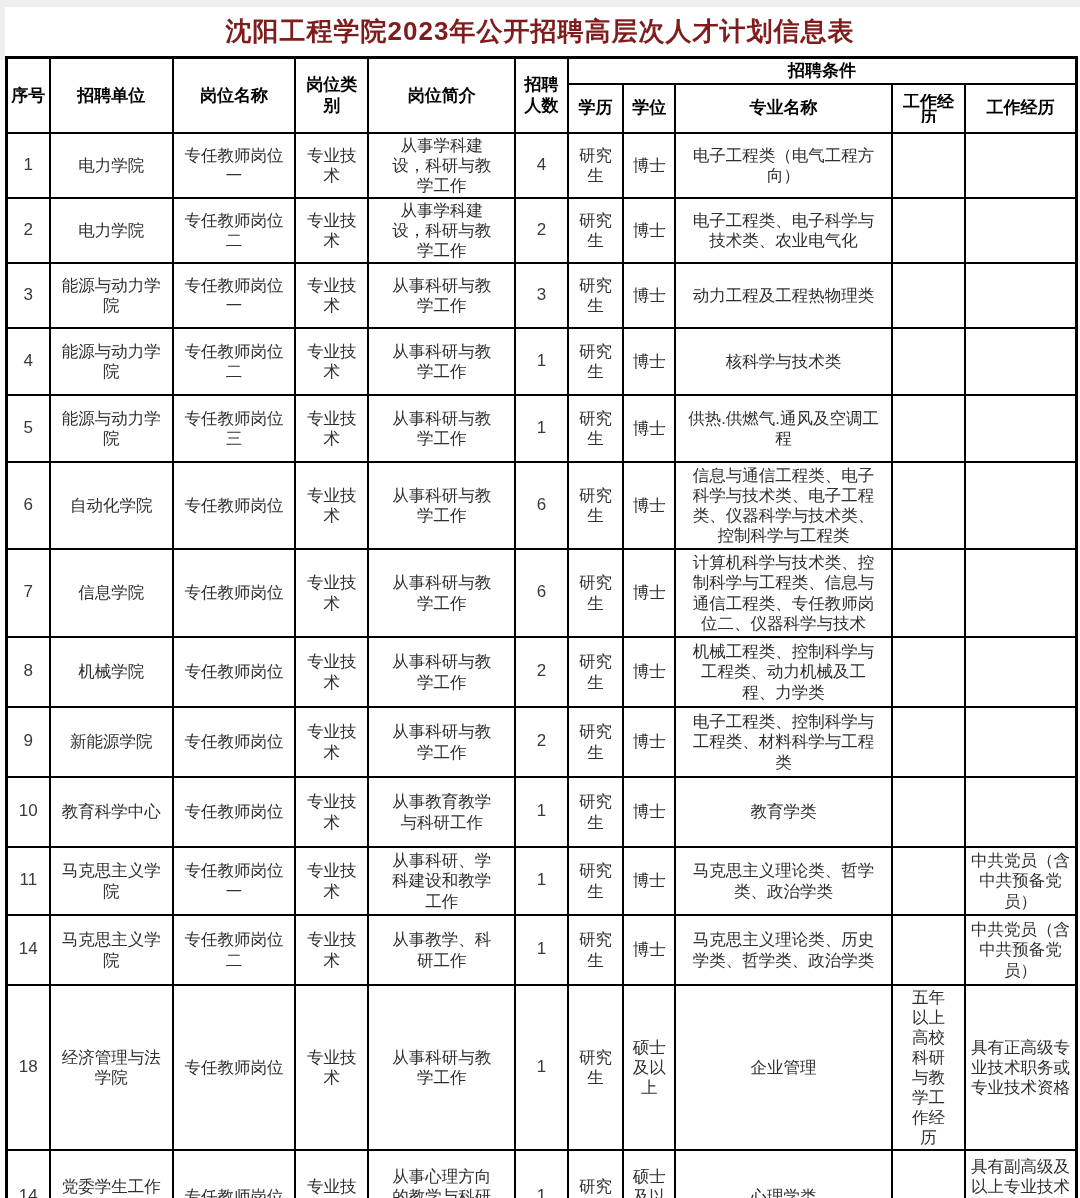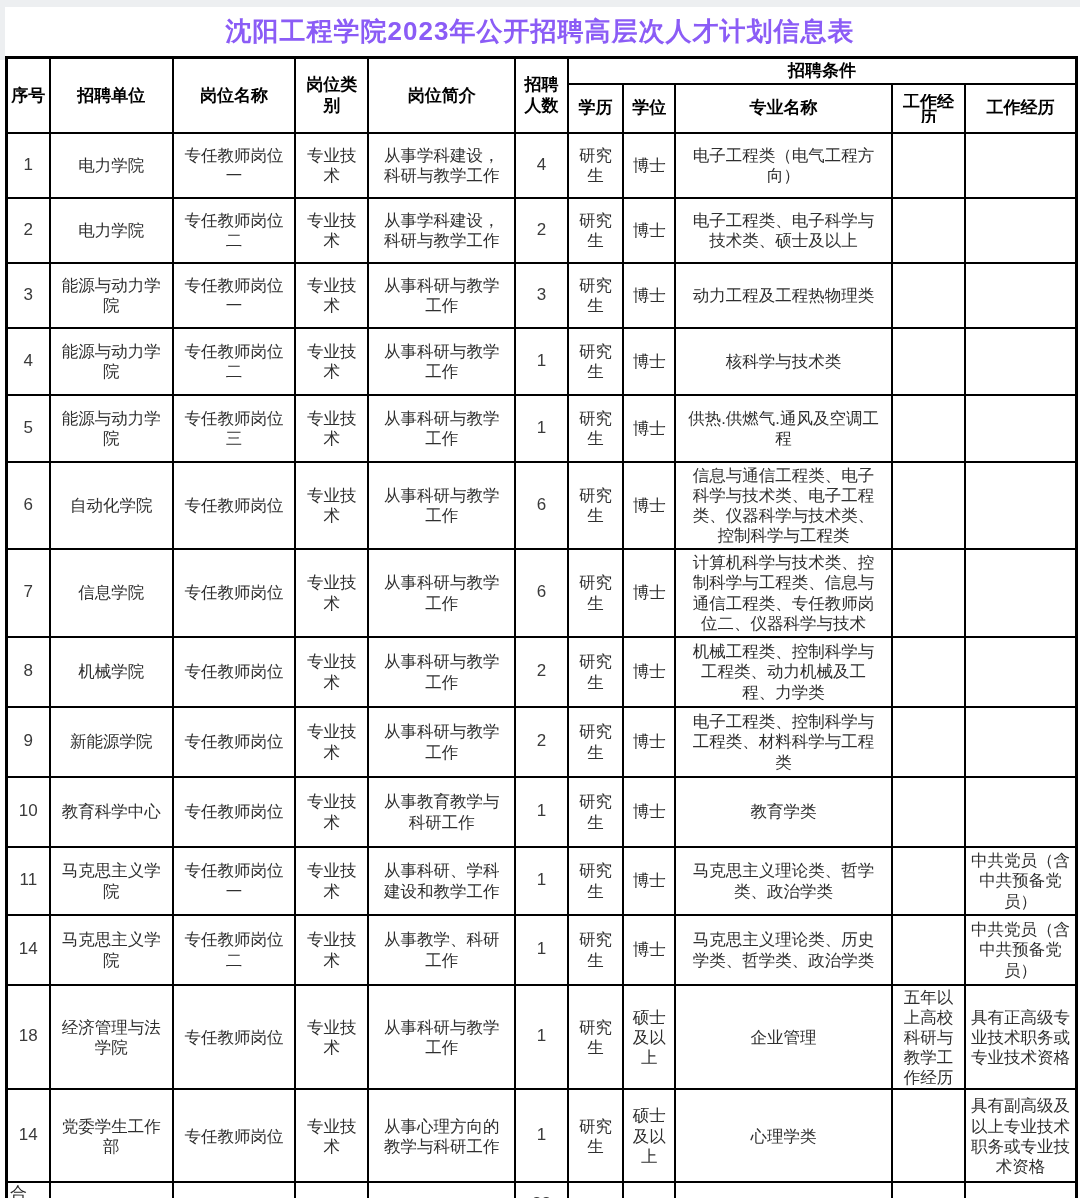--- a/index.html
+++ b/index.html
@@ -12,21 +12,21 @@
   }
   .edge-top{position:absolute;top:0;left:0;width:1080px;height:7px;background:#edeff1;}
   .edge-left{position:absolute;top:0;left:0;width:5px;height:60px;background:#edeff1;}
 
   h1.doc-title{
     margin:0;
     padding:18px 0 12px 0;
     text-align:center;
     font-size:26px;
     font-weight:700;
-    color:#8b5cf6;
+    color:#7f1d1d;
     letter-spacing:1px;
     line-height:1;
   }
 
   table.recruit{
     margin-left:5px;
     width:1073px;
     table-layout:fixed;
     border-collapse:collapse;
     border:3px solid #000;
@@ -56,23 +56,23 @@
   .clip{
     height:29px;
     width:56px;
     margin:8px auto;
     overflow:hidden;
     line-height:16px;
     font-weight:700;
     word-break:break-all;
   }
 
-  td.col-desc{padding:1px 13px;}
+  td.col-desc{padding:1px 21px;}
   td.col-major{padding:1px 10px;text-align:center;}
-  td.col-experience{padding:1px 4px;}
+  td.col-experience{padding:1px 12px;}
   td.col-other{padding:1px 4px;margin-top:16px;}
   td.col-count{font-size:17px;color:#3a3a3a;}
   td.col-no{font-size:17px;color:#3a3a3a;}
 
   tbody tr:nth-child(1){height:65px;}
   tbody tr:nth-child(2){height:65px;}
   tbody tr:nth-child(3){height:65px;}
   tbody tr:nth-child(4){height:67px;}
   tbody tr:nth-child(5){height:67px;}
   tbody tr:nth-child(6){height:87px;}
@@ -150,21 +150,21 @@
       </tr>
       <tr>
         <td class="col-no">2</td>
         <td class="col-unit">电力学院</td>
         <td class="col-post">专任教师岗位二</td>
         <td class="col-category">专业技术</td>
         <td class="col-desc">从事学科建设，科研与教学工作</td>
         <td class="col-count">2</td>
         <td class="col-edu">研究生</td>
         <td class="col-degree">博士</td>
-        <td class="col-major">电子工程类、电子科学与技术类、硕士及以上</td>
+        <td class="col-major">电子工程类、电子科学与技术类、农业电气化</td>
         <td class="col-experience"></td>
         <td class="col-other"></td>
       </tr>
       <tr>
         <td class="col-no">3</td>
         <td class="col-unit">能源与动力学院</td>
         <td class="col-post">专任教师岗位一</td>
         <td class="col-category">专业技术</td>
         <td class="col-desc">从事科研与教学工作</td>
         <td class="col-count">3</td>

